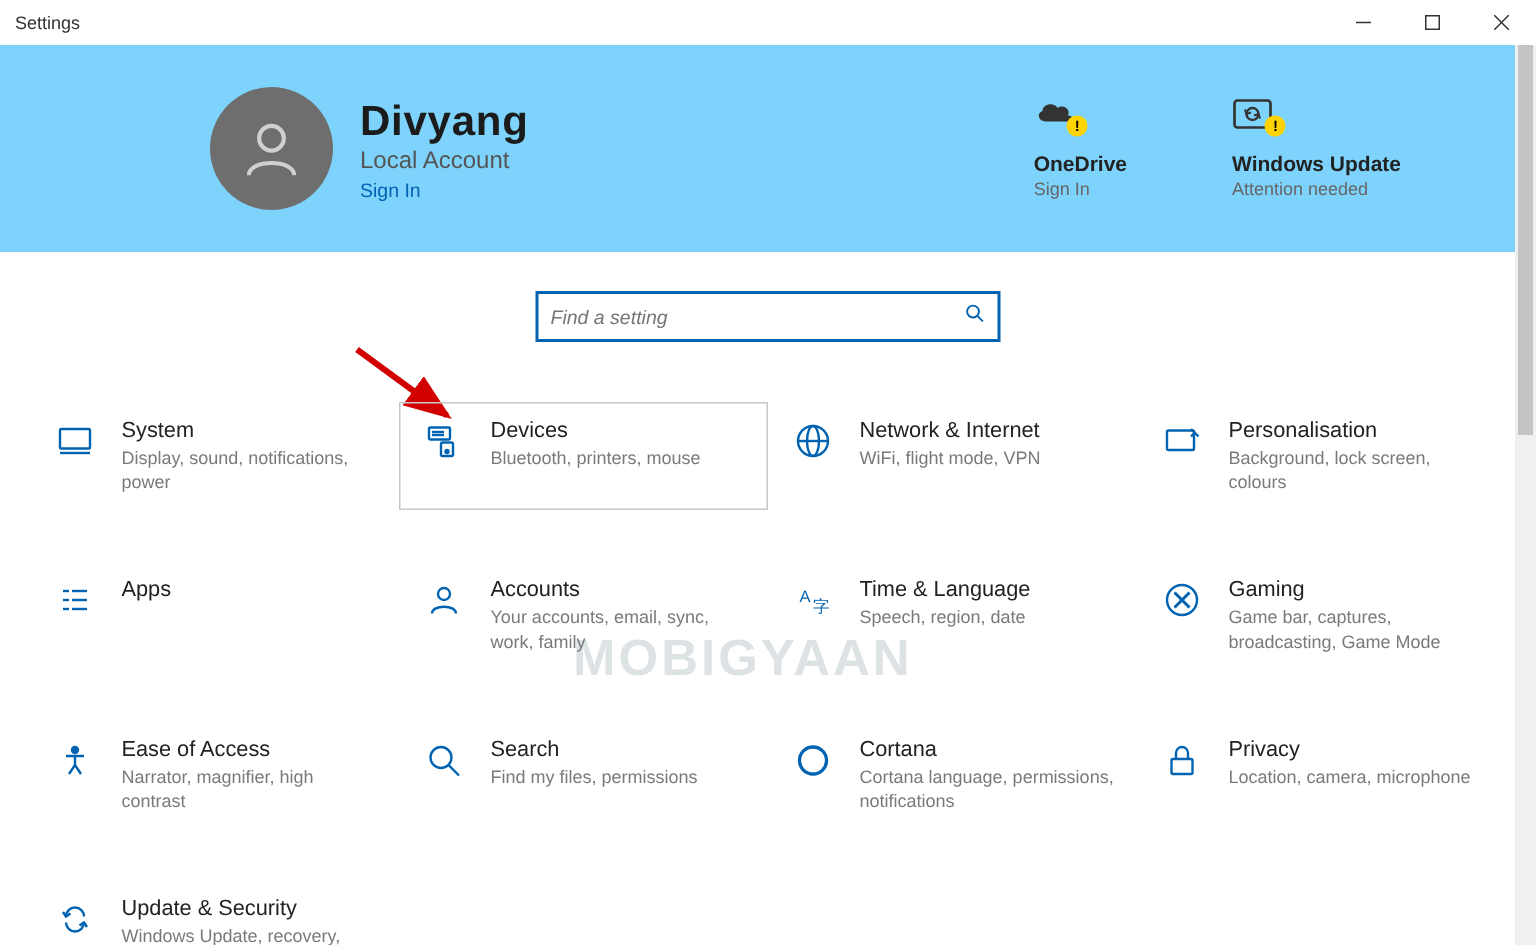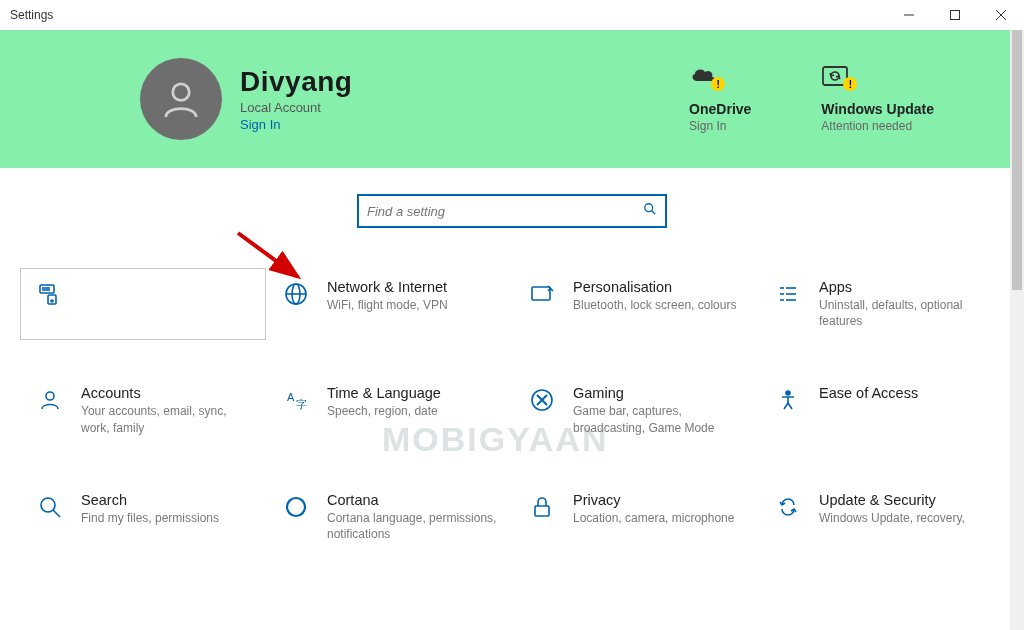--- a/index.html
+++ b/index.html
@@ -2,26 +2,26 @@
 <html><head>
 <meta charset="utf-8">
 <style>
   * { box-sizing: border-box; margin: 0; padding: 0; }
   html, body { width: 1024px; height: 630px; font-family: "Segoe UI", Tahoma, sans-serif; background: #fff; overflow: hidden; }
   .titlebar { height: 30px; display: flex; align-items: center; padding-left: 10px; font-size: 12px; color: #333; background: #fff; justify-content: center; }
   .titlebar .spacer { flex: 1; }
   .win-controls { display: flex; }
   .win-btn { width: 46px; height: 30px; display: flex; align-items: center; justify-content: center; color: #333; }
   .win-btn svg { width: 10px; height: 10px; }
-  .header { background: #86efac; padding: 28px 50px 28px 140px; display: flex; align-items: center; }
+  .header { background: #7dd3fc; padding: 28px 50px 28px 140px; display: flex; align-items: center; }
   .avatar { width: 82px; height: 82px; border-radius: 50%; background: #6e6e6e; display: flex; align-items: center; justify-content: center; margin-right: 18px; }
   .avatar svg { width: 44px; height: 44px; stroke: #d0d0d0; fill: none; stroke-width: 4; }
   .user-block { flex: 0 0 auto; }
   .user-name { font-size: 28px; font-weight: 700; color: #1b1b1b; letter-spacing: 0.5px; }
-  .user-sub { font-size: 13px; color: #555; margin-top: 2px; }
+  .user-sub { font-size: 16px; color: #555; margin-top: 2px; }
   .signin { font-size: 13px; color: #0063b1; margin-top: 2px; cursor: pointer; }
   .header-right { margin-left: auto; display: flex; gap: 70px; padding-right: 40px; }
   .status-item { text-align: left; }
   .status-icon { height: 28px; margin-bottom: 8px; position: relative; }
   .status-title { font-size: 14px; color: #222; font-weight: 600; }
   .status-sub { font-size: 12px; color: #666; margin-top: 2px; }
   .warn-badge { position: absolute; width: 14px; height: 14px; background: #ffd400; border-radius: 50%; left: 22px; top: 12px; display: flex; align-items: center; justify-content: center; font-size: 10px; font-weight: 700; color: #000; }
   .search-wrap { display: flex; justify-content: center; padding: 26px 0 10px; }
   .search { width: 310px; height: 34px; border: 2px solid #0063b1; display: flex; align-items: center; padding: 0 8px; background: #fff; }
   .search input { flex: 1; border: none; outline: none; font-size: 13px; font-style: italic; color: #777; background: transparent; }
@@ -122,31 +122,47 @@
         <path d="M0,0 L8,3 L0,6 Z" fill="#d30000"></path>
       </marker>
     </defs>
   <line x1="8" y1="8" x2="68" y2="52" stroke="#d30000" stroke-width="4" marker-end="url(#ah)"></line>
 </svg>
 
 <div class="watermark">MOBIGYAAN</div>
 
 <div class="grid">
 
+  <div class="tile">
+    <div class="tile-icon">
+        <svg viewBox="0 0 24 24">
+          <rect x="2" y="4" width="20" height="13" rx="1"></rect>
+          <line x1="2" y1="20" x2="22" y2="20"></line>
+        </svg>
+      </div>
+    <div>
+        <div class="tile-title">System</div>
+        <div class="tile-desc">Display, sound, notifications, power</div>
+      </div>
+  </div>
 
   <div class="tile highlight">
     <div class="tile-icon">
         <svg viewBox="0 0 24 24">
           <rect x="2" y="3" width="14" height="8" rx="1"></rect>
           <rect x="10" y="13" width="8" height="9" rx="1"></rect>
           <circle cx="14" cy="19" r="1" fill="currentColor"></circle>
           <line x1="4" y1="6" x2="12" y2="6"></line>
           <line x1="4" y1="8" x2="12" y2="8"></line>
         </svg>
       </div>
+    <div>
+        <div class="tile-title">Devices</div>
+        <div class="tile-desc">Bluetooth, printers, mouse</div>
+      </div>
   </div>
 
 
   <div class="tile">
     <div class="tile-icon">
         <svg viewBox="0 0 24 24">
           <circle cx="12" cy="12" r="10"></circle>
           <ellipse cx="12" cy="12" rx="4" ry="10"></ellipse>
           <line x1="2" y1="12" x2="22" y2="12"></line>
         </svg>
@@ -160,38 +176,37 @@
   <div class="tile">
     <div class="tile-icon">
         <svg viewBox="0 0 24 24">
           <rect x="2" y="5" width="18" height="13" rx="1"></rect>
           <path d="M18 4 L23 9"></path>
           <path d="M21 6 L18 9"></path>
         </svg>
       </div>
     <div>
         <div class="tile-title">Personalisation</div>
-        <div class="tile-desc">Bluetooth, lock screen, colours</div>
+        <div class="tile-desc">Background, lock screen, colours</div>
       </div>
   </div>
 
   <div class="tile">
     <div class="tile-icon">
         <svg viewBox="0 0 24 24">
           <line x1="4" y1="6" x2="8" y2="6"></line>
           <line x1="10" y1="6" x2="20" y2="6"></line>
           <line x1="4" y1="12" x2="8" y2="12"></line>
           <line x1="10" y1="12" x2="20" y2="12"></line>
           <line x1="4" y1="18" x2="8" y2="18"></line>
           <line x1="10" y1="18" x2="20" y2="18"></line>
         </svg>
       </div>
     <div>
         <div class="tile-title">Apps</div>
-        <div class="tile-desc">Uninstall, defaults, optional features</div>
       </div>
   </div>
 
   <div class="tile">
     <div class="tile-icon">
         <svg viewBox="0 0 24 24">
           <circle cx="12" cy="8" r="4"></circle>
           <path d="M4 21 C4 15 20 15 20 21"></path>
         </svg>
       </div>
@@ -229,20 +244,21 @@
 
   <div class="tile">
     <div class="tile-icon">
         <svg viewBox="0 0 24 24">
           <circle cx="12" cy="5" r="2" fill="currentColor"></circle>
           <path d="M6 9 L18 9 M12 9 L12 15 M12 15 L8 21 M12 15 L16 21"></path>
         </svg>
       </div>
     <div>
         <div class="tile-title">Ease of Access</div>
+        <div class="tile-desc">Narrator, magnifier, high contrast</div>
       </div>
   </div>
 
   <div class="tile">
     <div class="tile-icon">
         <svg viewBox="0 0 24 24">
           <circle cx="10" cy="10" r="7"></circle>
           <line x1="15" y1="15" x2="22" y2="22"></line>
         </svg>
       </div>

